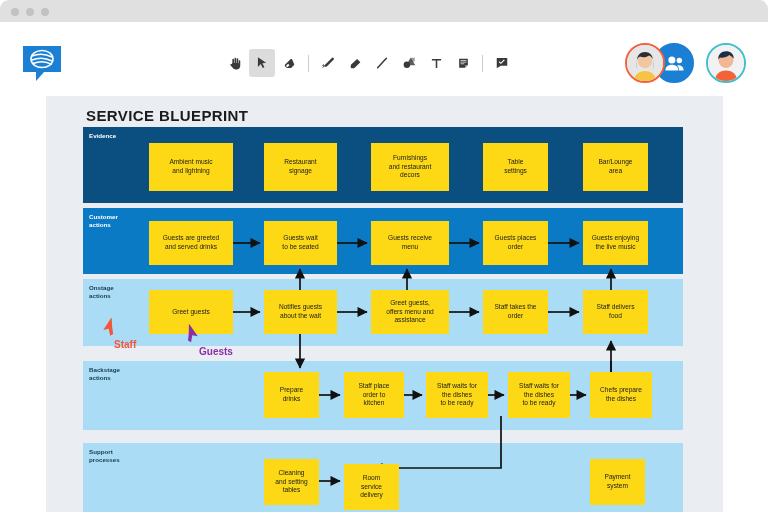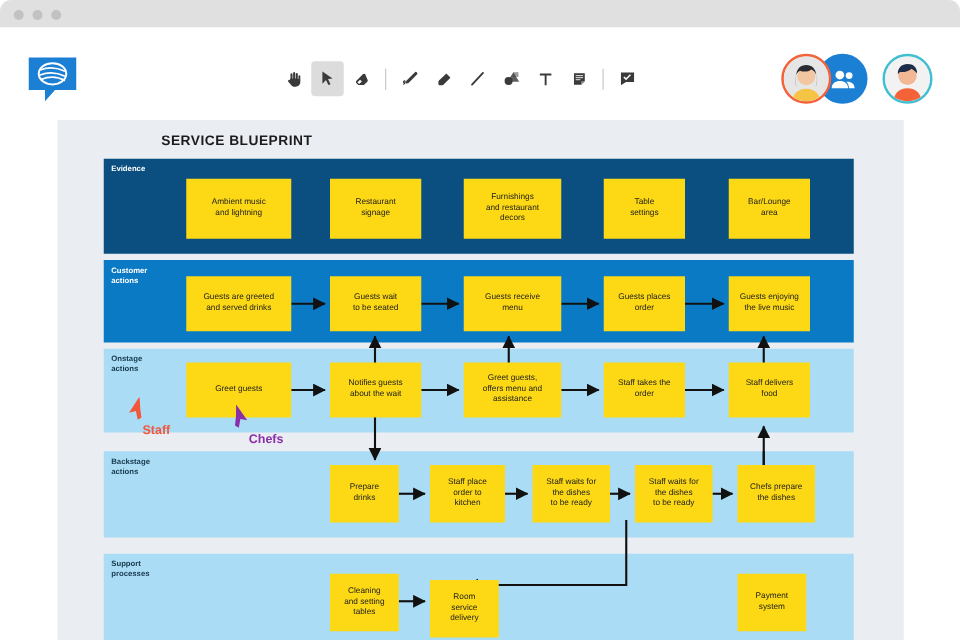--- a/index.html
+++ b/index.html
@@ -109,25 +109,24 @@
   .canvas {
     position: absolute;
     left: 46px; top: 96px;
     width: 677px; height: 416px;
     background: #eaedf2;
   }
 
   .board-title {
     position: absolute;
     left: 40px; top: 11px;
-    font-size: 11px;
+    font-size: 15px;
     font-weight: bold;
     letter-spacing: 0.4px;
     color: #1b1b1b;
-    margin-left: 43px;
   }
 
   
   .band {
     position: absolute;
     left: 37px;
     width: 600px;
   }
   .band-label {
     position: absolute;
@@ -434,16 +433,16 @@
         <path d="M14.5 1 L1.5 9.5 L7 10.5 L5.5 17.5 L9 17 L11 10 z" fill="#f4563a" transform="rotate(-24 8 9)"></path>
       </svg>
     </div>
     <div class="cursor-label diana">Staff</div>
 
     <div class="cursor-glyph" style="left:137px; top:228px;">
       <svg width="17" height="19" viewBox="0 0 17 19">
         <path d="M2.5 1 L15.5 9.5 L10 10.5 L11.5 17.5 L8 17 L6 10 z" fill="#8a2fa8" transform="rotate(22 8 9)"></path>
       </svg>
     </div>
-    <div class="cursor-label jonas">Chefs</div>
+    <div class="cursor-label jonas">Guests</div>
 
   </div>
 </div>
 
 </body></html>

